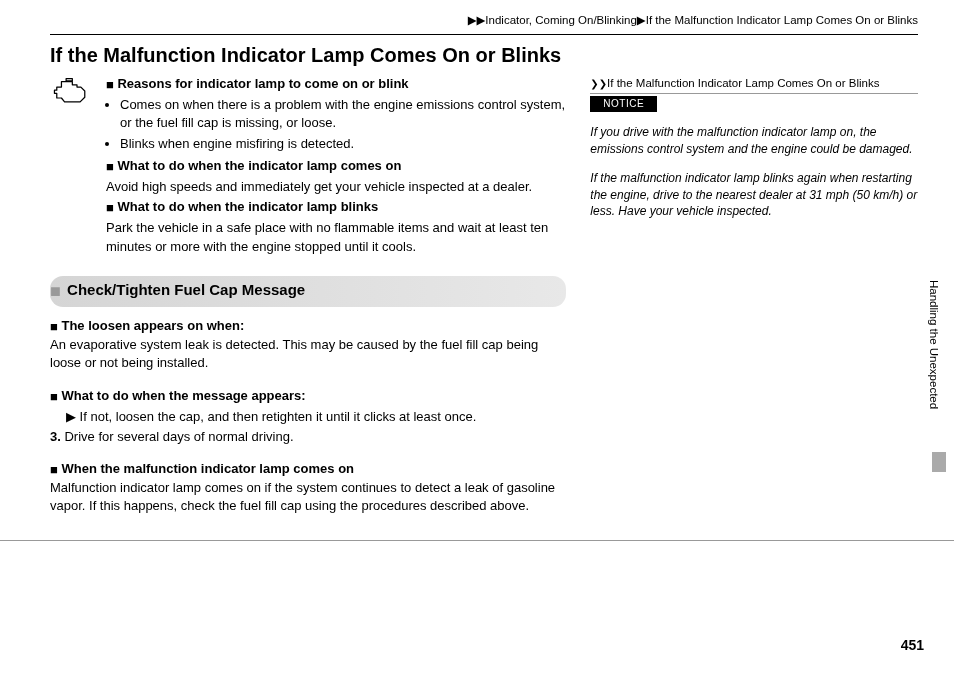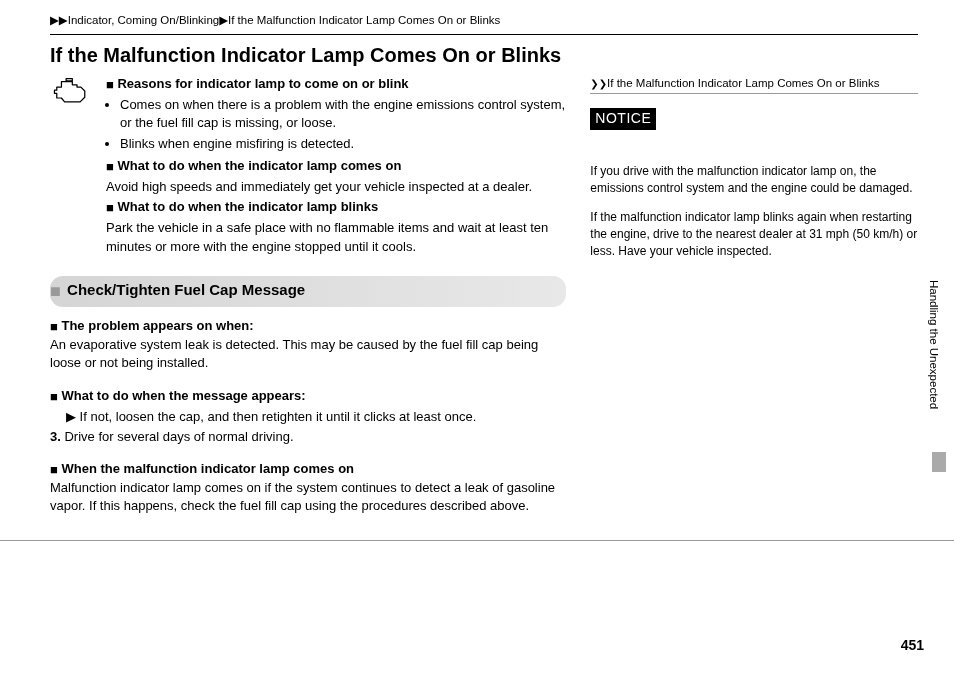--- a/index.html
+++ b/index.html
@@ -14,21 +14,21 @@
     height: 674px;
     overflow: hidden;
     position: relative;
     box-sizing: border-box;
   }
   .page {
     padding: 10px 36px 10px 50px;
     border-bottom: 1px solid #999;
   }
   .breadcrumb {
-    text-align: left;
+    text-align: right;
     font-size: 11.5px;
     padding: 2px 0 2px 0;
     margin-bottom: 4px;
   }
   .hr {
     border-top: 1px solid #000;
     margin: 0 0 8px 0;
   }
   .main-title {
     font-size: 20px;
@@ -100,38 +100,39 @@
   .ol .row {
     margin-bottom: 2px;
   }
   .indent-arrow {
     padding-left: 16px;
   }
   .right-top {
     border-bottom: 1px solid #999;
     font-size: 11.5px;
     padding-bottom: 2px;
-    margin-bottom: 14px;
+    margin-bottom: 0;
   }
   .right-top .arrows {
     font-size: 10px;
     vertical-align: 0;
   }
   .notice-box {
     display: inline-block;
     background: #000;
     color: #fff;
-    font-size: 14px;
-    padding: 1px 5px;
-    margin-bottom: 20px;
+    font-size: 10px;
+    padding: 1px 13px;
+    margin-bottom: 12px;
     letter-spacing: 0.5px;
   }
   .right p {
-    margin: 13px 0 12px 0;
+    margin: 0 0 12px 0;
     font-size: 12px;
+    font-style: italic;
   }
   .side-tab {
     position: absolute;
     right: 12px;
     top: 280px;
     font-size: 11.5px;
     writing-mode: vertical-rl;
     text-orientation: mixed;
   }
   .tab-block {
@@ -179,21 +180,21 @@
           <p><span class="sq">■</span> <span class="bold">What to do when the indicator lamp blinks</span></p>
           <p>Park the vehicle in a safe place with no flammable items and wait at least ten minutes or more with the engine stopped until it cools.</p>
         </div>
       </div>
 
       <div class="subhead-bar">
         <span class="graysq">■</span> <span>Check/Tighten Fuel Cap Message</span>
       </div>
 
       <p class="body-para">
-        <span class="sq">■</span> <span class="bold">The problem appears on when:</span><br>
+        <span class="sq">■</span> <span class="bold">The loosen appears on when:</span><br>
         <span>An evaporative system leak is detected. This may be caused by the fuel fill cap being loose or not being installed.</span>
       </p>
 
       <p style="margin:0 0 2px 0;"><span class="sq">■</span> <span class="bold">What to do when the message appears:</span></p>
       <div class="ol">
         <div class="row indent-arrow">▶ <span>If not, loosen the cap, and then retighten it until it clicks at least once.</span></div>
         <div class="row"><span class="bold">3.</span> <span>Drive for several days of normal driving.</span></div>
       </div>
 
       <p class="body-para">

